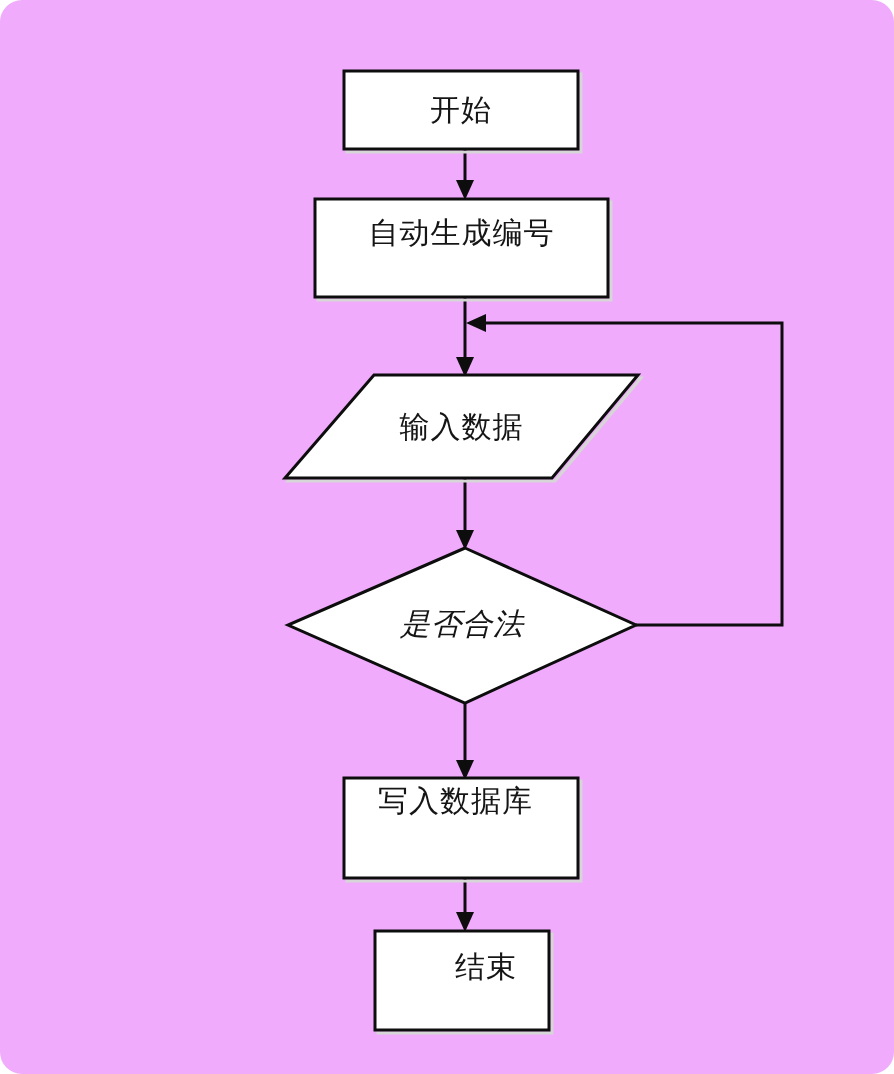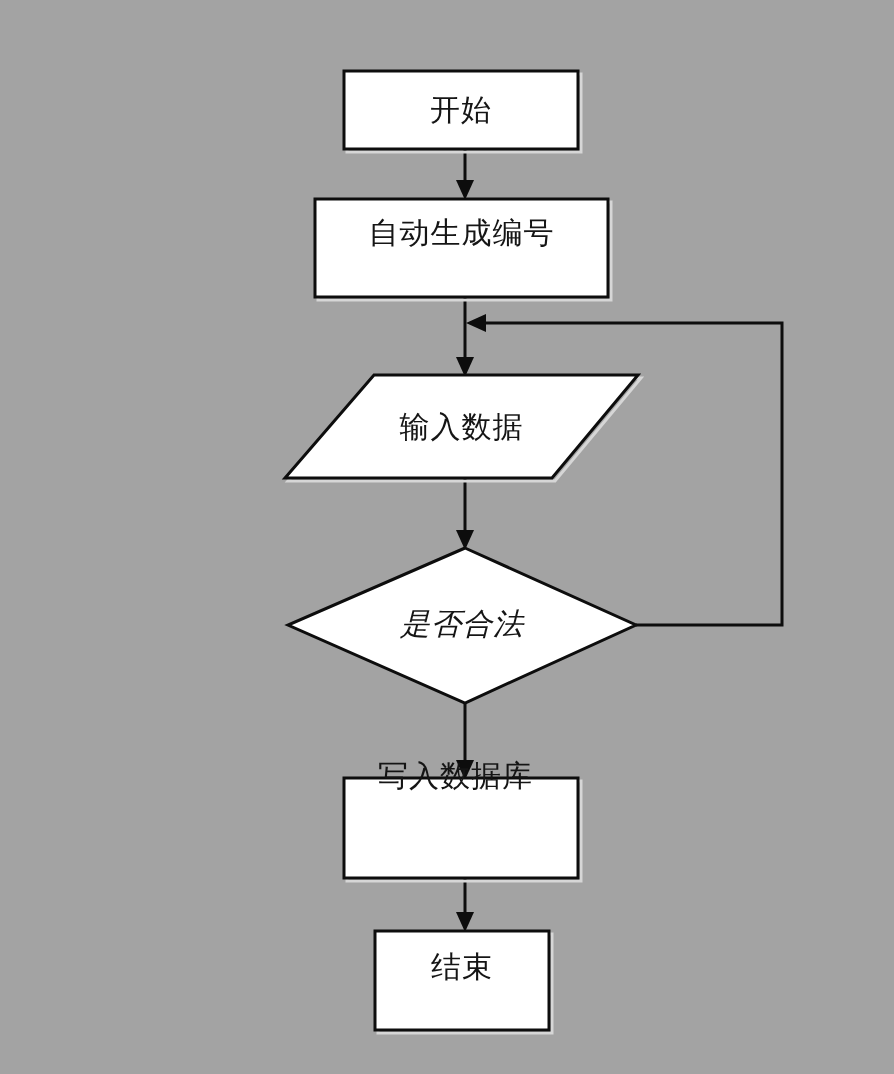--- a/index.html
+++ b/index.html
@@ -8,22 +8,23 @@
     padding: 0;
     background: #ffffff;
   }
   body {
     font-family: "Liberation Serif", "DejaVu Serif", serif;
   }
   #canvas {
     position: relative;
     width: 894px;
     height: 1074px;
-    background: #a3a3a3;
+    background: #f0abfc;
     overflow: hidden;
+    border-radius: 22px;
   }
   #flow-svg {
     position: absolute;
     left: 0;
     top: 0;
     width: 894px;
     height: 1074px;
   }
   .node-shape {
     fill: #ffffff;
@@ -128,17 +129,17 @@
   </svg>
 
   <div class="node-label" style="left:344px; top:95px; width:234px;">开始</div>
 
   <div class="node-label" style="left:285px; top:412px; width:353px;">输入数据</div>
 
   <div class="node-label" style="left:315px; top:218px; width:293px;">自动生成编号</div>
 
   <div class="node-label" style="left:288px; top:609px; width:348px;font-style:italic;">是否合法</div>
 
-  <div class="node-label" style="left:344px; top:761px; width:223px;">写入数据库</div>
+  <div class="node-label" style="left:344px; top:786px; width:223px;">写入数据库</div>
 
-  <div class="node-label" style="left:375px; top:952px; width:174px;">结束</div>
+  <div class="node-label" style="left:375px; top:952px; width:174px;padding-left:24px;">结束</div>
 
 </div>
 
 </body></html>

